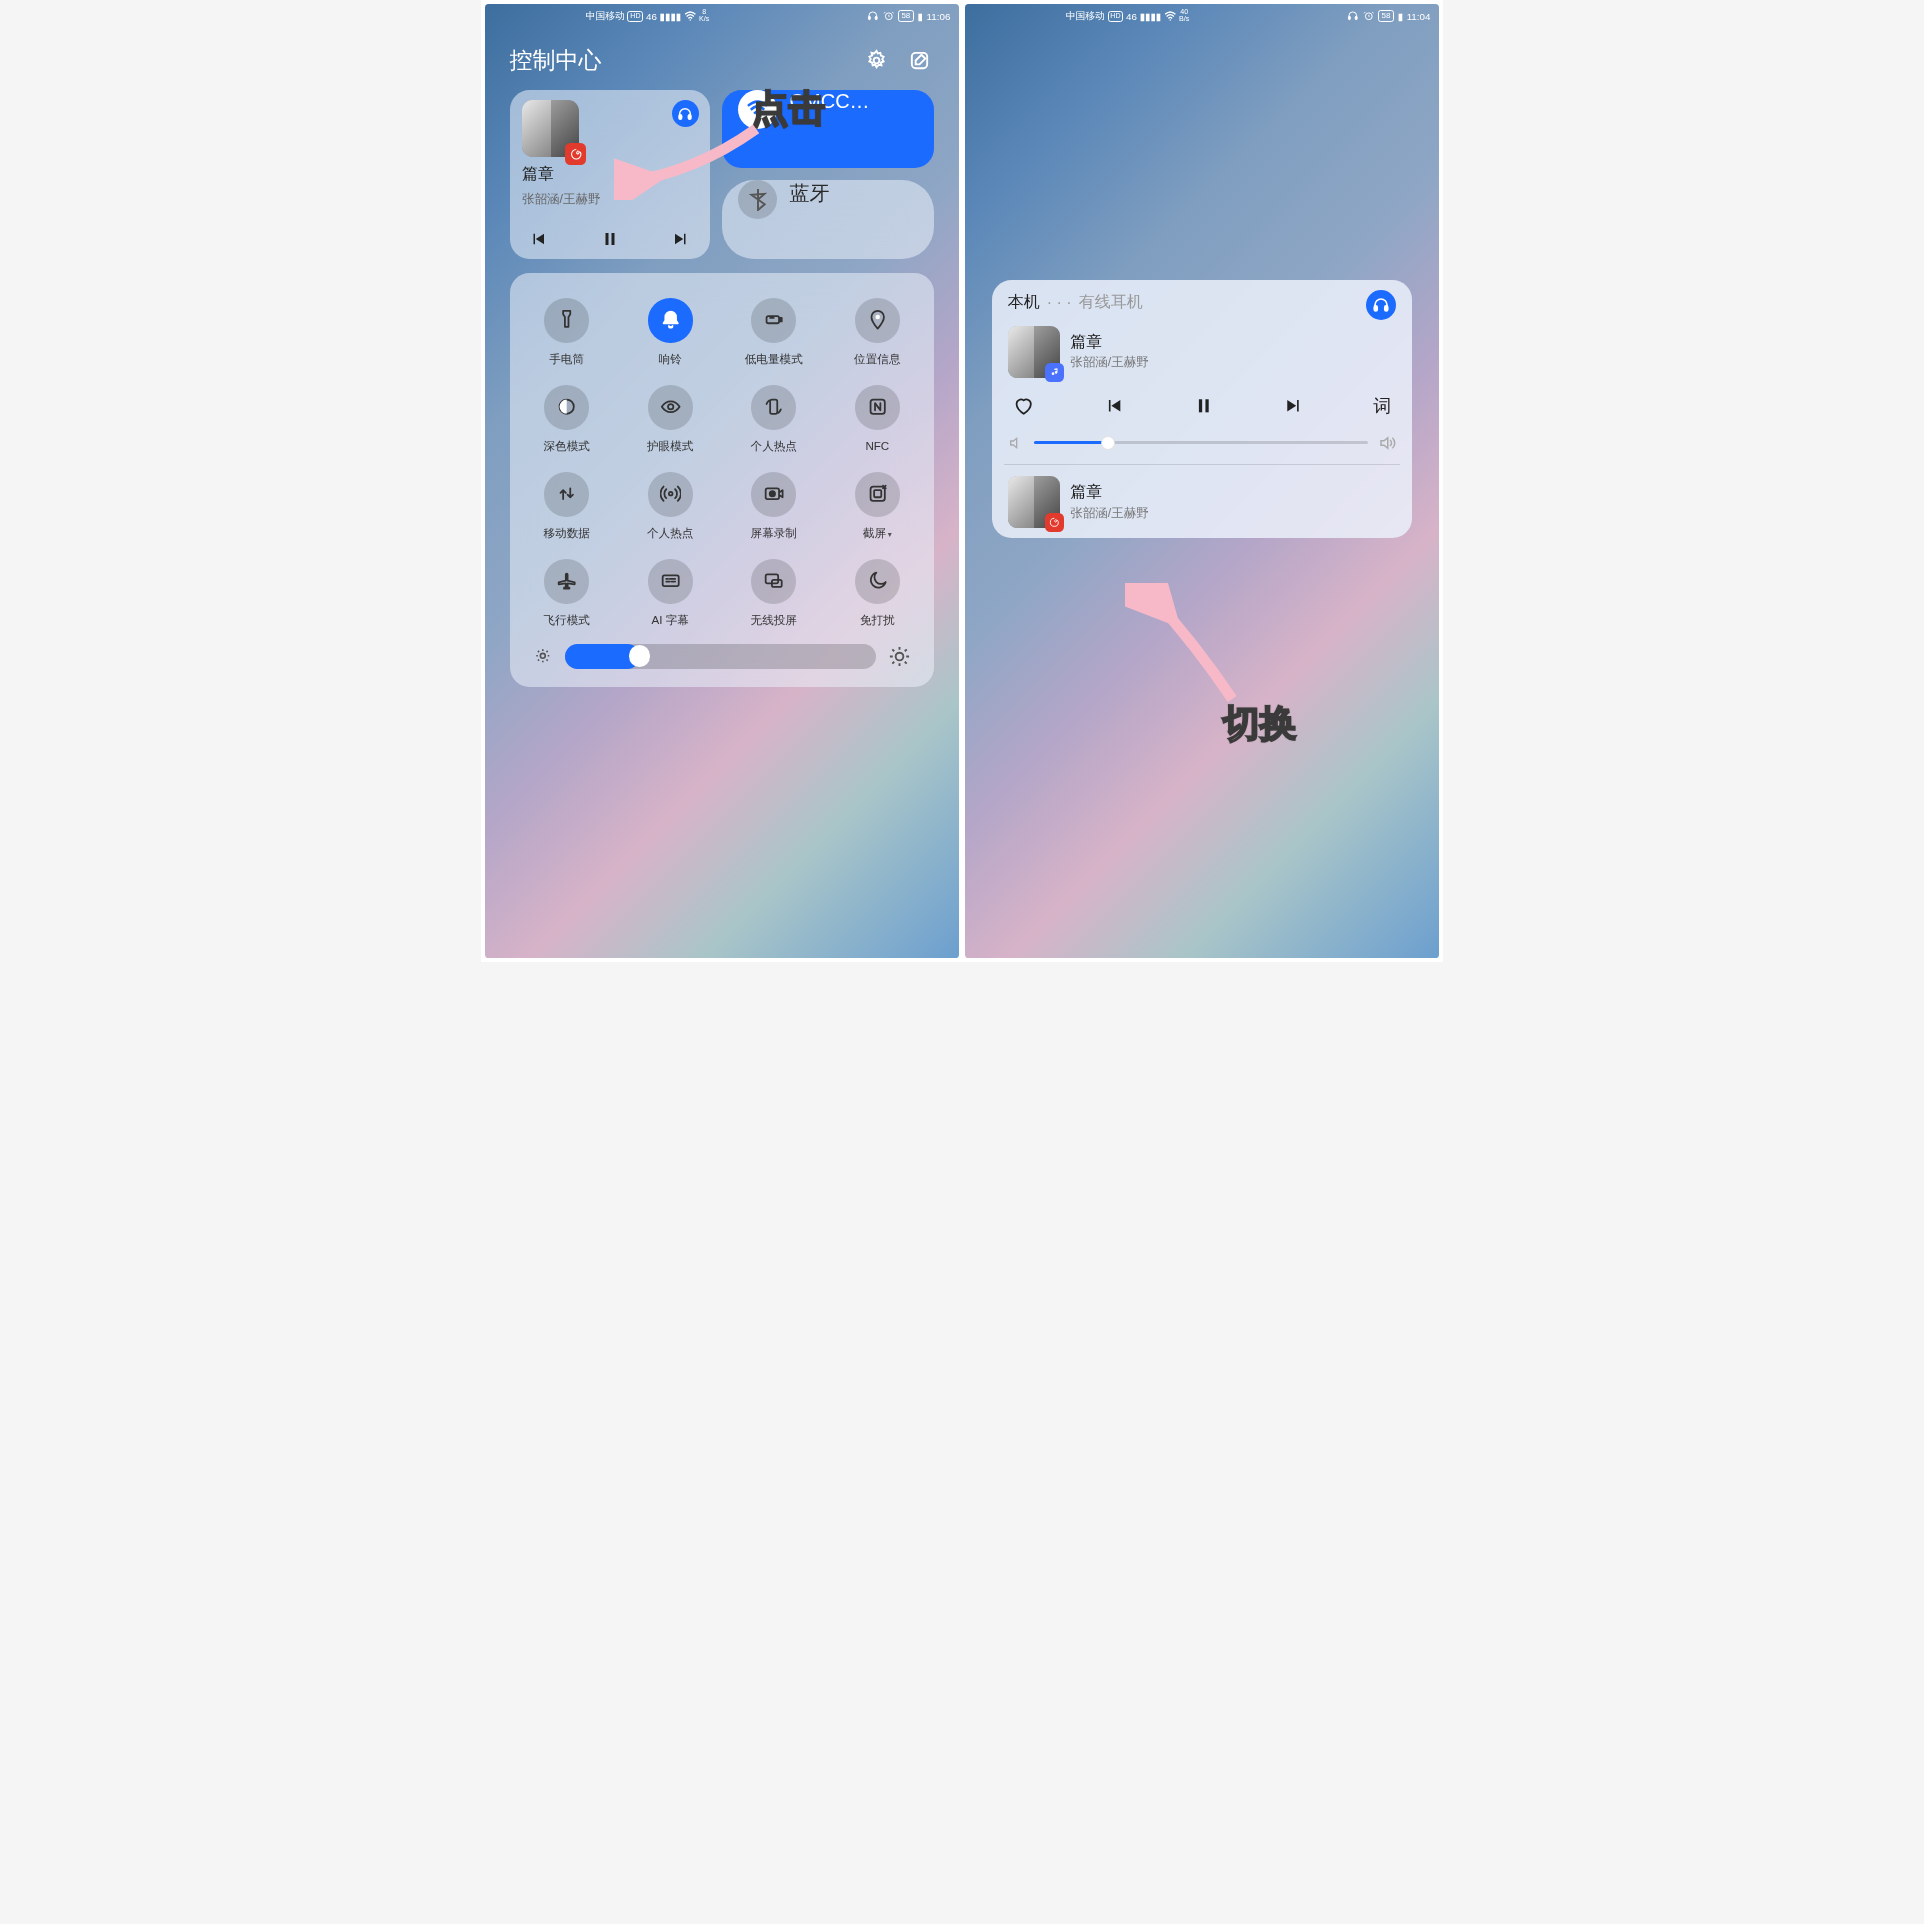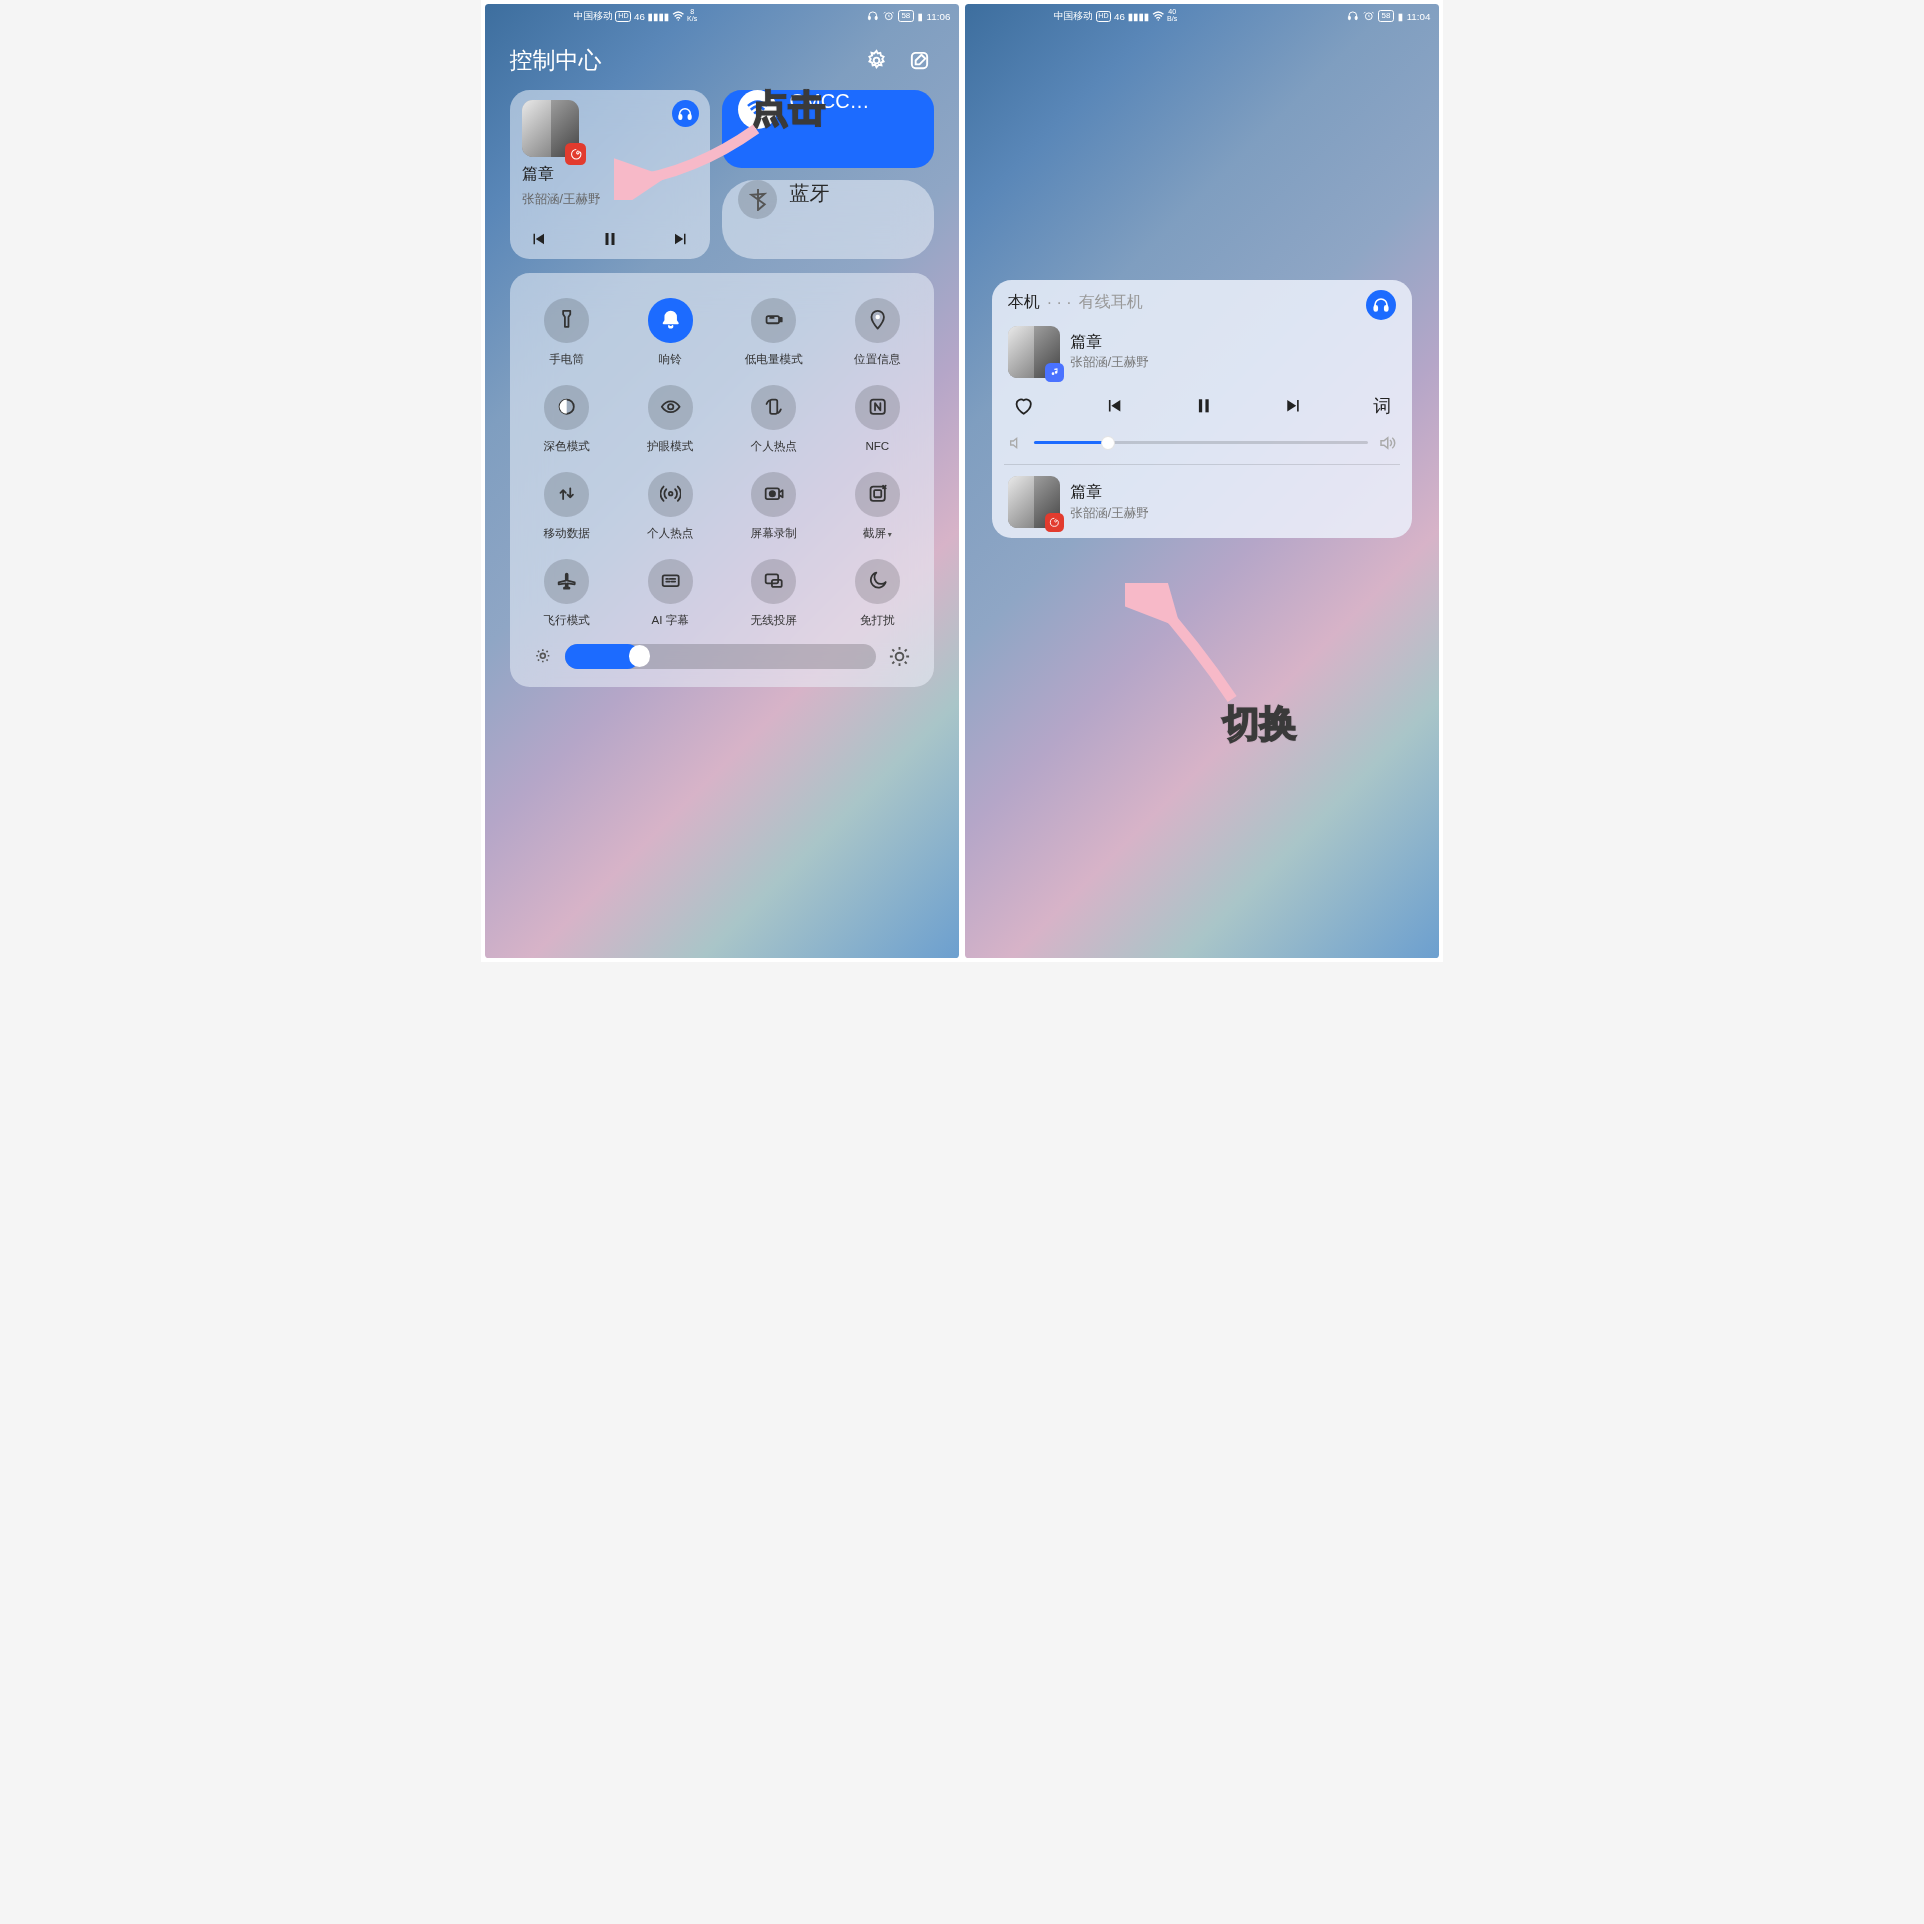--- a/index.html
+++ b/index.html
@@ -1,21 +1,21 @@
 <!DOCTYPE html>
 <html style="font-size:14.3px"><head>
 <meta charset="utf-8">
 <style>
   *{box-sizing:border-box;margin:0;padding:0;font-family:-apple-system,"PingFang SC","Helvetica Neue",Arial,sans-serif;}
   body{background:#f5f5f5;display:flex;justify-content:center;}
   .canvas{width:962px;height:962px;display:flex;gap:5.3px;background:#fff;padding:3.6px;}
   .phone{flex:1;height:100%;border-radius:3.6px;overflow:hidden;position:relative;
     background:linear-gradient(135deg,#3d6e9e 0%,#5a87b8 15%,#7f9ec0 30%,#8fa6c5 45%,#b5a6c8 58%,#d7b3c8 70%,#a9c5c8 82%,#6c9fcf 100%);}
   
-  .status{position:absolute;top:0;left:0;right:0;height:25px;display:flex;align-items:center;justify-content:flex-end;gap:3.6px;padding:0 9px;color:#fff;font-size:9.8px;font-weight:500;}
+  .status{position:absolute;top:0;left:12px;right:0;height:25px;display:flex;align-items:center;justify-content:flex-end;gap:3.6px;padding:0 9px;color:#fff;font-size:9.8px;font-weight:500;}
   .status .carrier{margin-right:auto;margin-left:80px;display:flex;align-items:center;gap:2.7px;}
   .status .hd{border:0.9px solid #fff;border-radius:2.7px;font-size:7.1px;padding:0 1.8px;line-height:9px;}
   .status .speed{display:flex;flex-direction:column;line-height:7.1px;font-size:7.1px;align-items:center;}
   .status .battbox{border:0.9px solid #fff;border-radius:2.7px;font-size:8px;padding:0 2.7px;line-height:10.7px;}
   
   .glass{background:rgba(235,240,250,.55);backdrop-filter:blur(18px);border-radius:19.6px;}
   .glass2{background:rgba(235,240,250,.85);border-radius:19.6px;}
   
   .cc-header{position:absolute;top:41px;left:25px;right:25px;display:flex;align-items:center;color:#fff;}
   .cc-title{font-size:23px;font-weight:500;flex:1;}

